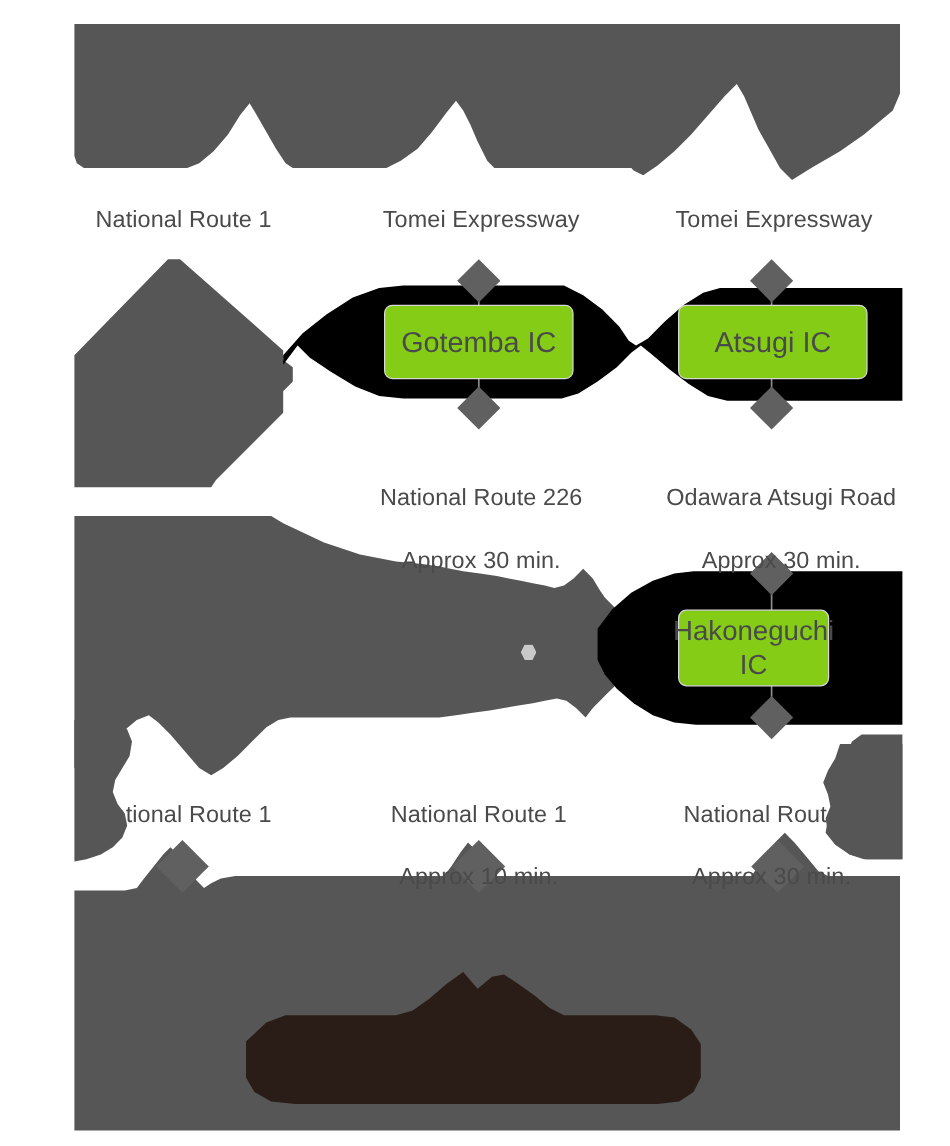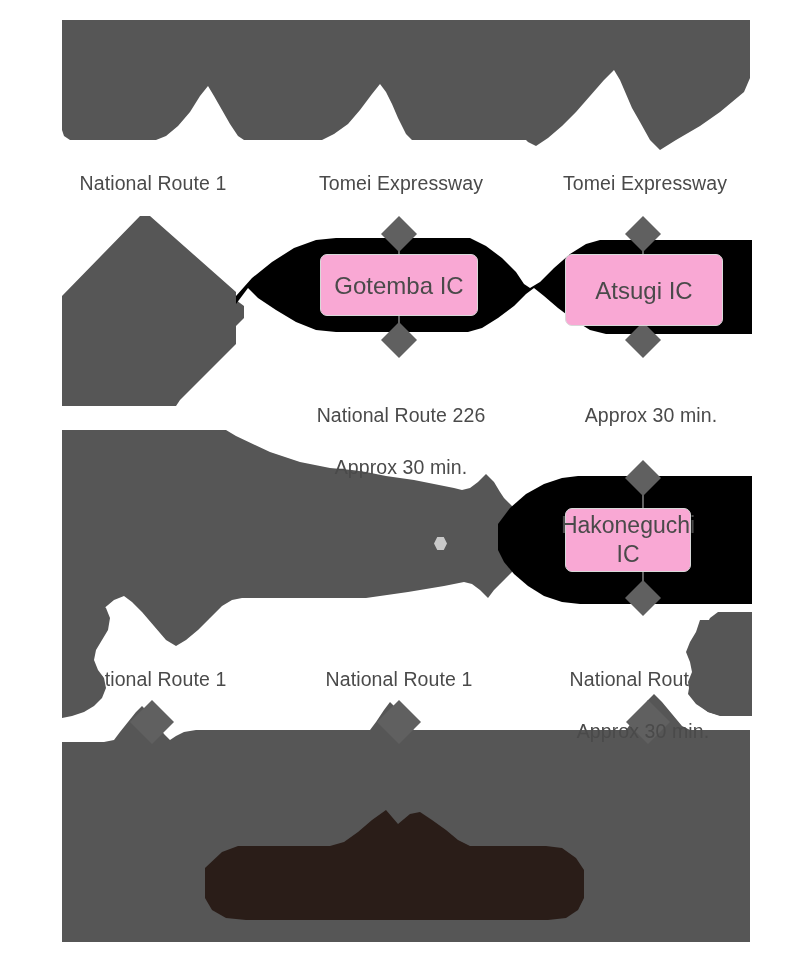--- a/index.html
+++ b/index.html
@@ -18,21 +18,21 @@
     font-size:19.5px;
     line-height:26px;
     text-align:center;
     white-space:pre-line;
     letter-spacing:.1px;
   }
 
   
   .ic-node{
     position:absolute;
-    background:#f9a8d4;
+    background:#84cc16;
     border:1.5px solid #d8d8d8;
     border-radius:7px;
     color:#4a4a4a;
     font-size:24px;
     line-height:29px;
     display:flex;
     align-items:center;
     justify-content:center;
     text-align:center;
     box-sizing:border-box;
@@ -135,40 +135,42 @@
   <div class="hex-dot" id="hexDot" style="left: 434px; top: 537px;"></div>
 
   <div class="route-label" style="left:78px;top:170px;width:150px;">National Route 1</div>
 
   <div class="route-label" style="left:312px;top:170px;width:178px;">Tomei Expressway</div>
 
   <div class="route-label" style="left:556px;top:170px;width:178px;">Tomei Expressway</div>
 
   <div class="ic-node" style="left:320px;top:254px;width:158px;height:62px;font-size:24px;">Gotemba IC</div>
 
-  <div class="ic-node" style="left:565px;top:254px;width:158px;height:72px;font-size:24px;">Atsugi IC</div>
+  <div class="ic-node" style="left:565px;top:254px;width:158px;height:62px;font-size:24px;">Atsugi IC</div>
 
   <div class="ic-node" style="left:565px;top:508px;width:126px;height:64px;font-size:23px;">Hakoneguchi
 IC</div>
 
   <div class="route-label" style="left:312px;top:376px;width:178px;">
     <div>National Route 226</div>
     <div>Approx 30 min.</div>
   </div>
 
   <div class="route-label" style="left:553px;top:376px;width:196px;">
+    <div>Odawara Atsugi Road</div>
     <div>Approx 30 min.</div>
   </div>
 
   <div class="route-label" style="left:78px;top:640px;width:150px;">
     <div>National Route 1</div>
   </div>
 
   <div class="route-label" style="left:324px;top:640px;width:150px;">
     <div>National Route 1</div>
+    <div>Approx 10 min.</div>
   </div>
 
   <div class="route-label" style="left:568px;top:640px;width:150px;">
     <div>National Route 1</div>
     <div>Approx 30 min.</div>
   </div>
 
   <svg style="position:absolute;left:0;top:0;pointer-events:none;" viewBox="0 0 792 955" width="792" height="955" xmlns="http://www.w3.org/2000/svg">
 
     <path fill="#565656" d="M62,600 L98,600 L106,608 L110,618 L108,630 L102,640 L96,650

